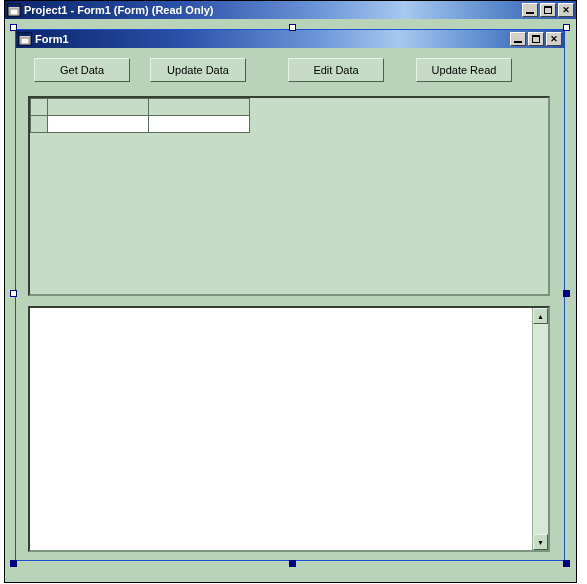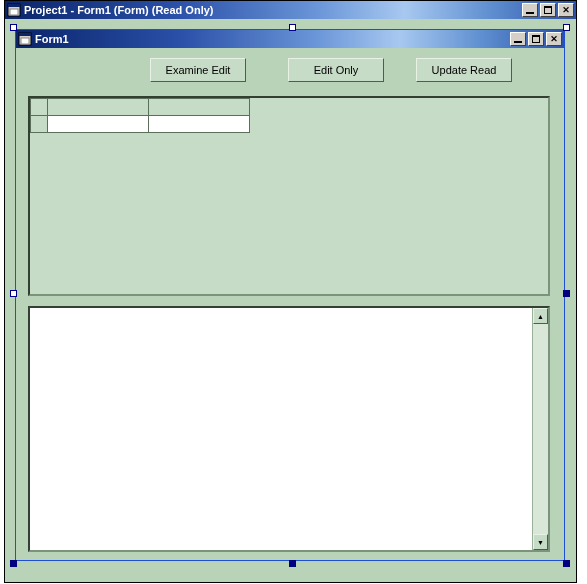--- a/index.html
+++ b/index.html
@@ -189,22 +189,23 @@
       <span class="title">Form1</span>
       <div class="winbtns">
         <div class="winbtn min"></div>
         <div class="winbtn max"></div>
         <div class="winbtn close"></div>
       </div>
     </div>
 
     <div class="form-body">
 
-      <div class="btn" style="left:134px; top:10px;">Examine Edit</div>
-      <div class="btn" style="left:272px; top:10px;">Edit Only</div>
+      <div class="btn" style="left:18px; top:10px;">Get Data</div>
+      <div class="btn" style="left:134px; top:10px;">Update Data</div>
+      <div class="btn" style="left:272px; top:10px;">Edit Data</div>
       <div class="btn" style="left:400px; top:10px;">Update Read</div>
 
       <div class="grid-ctl">
         <table class="grid-table">
           <tbody>
               <tr>
             <td class="c0 hdr"></td>
             <td class="c1 hdr"></td>
             <td class="c2 hdr"></td>
           </tr>

